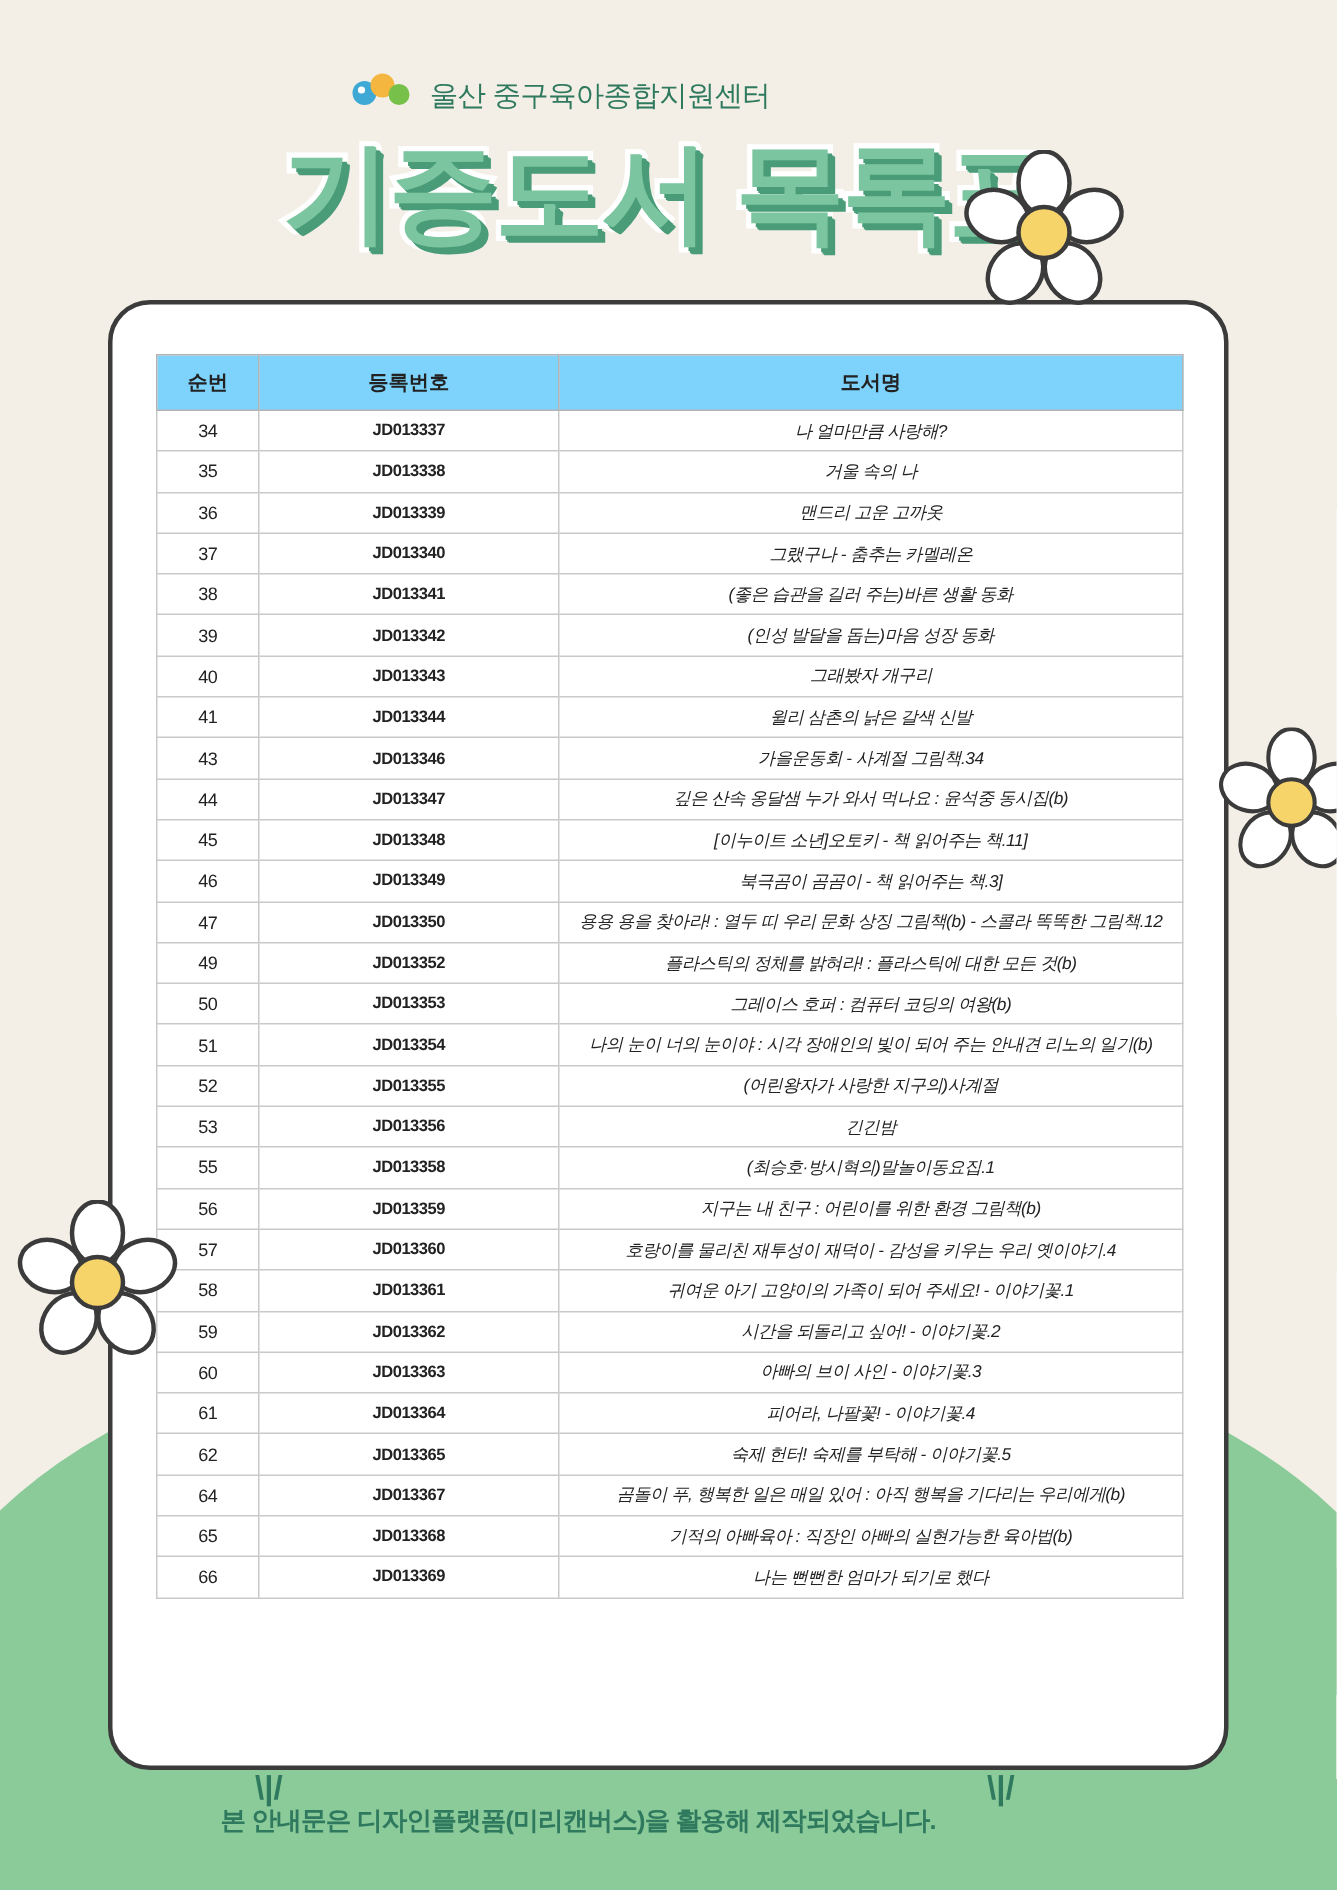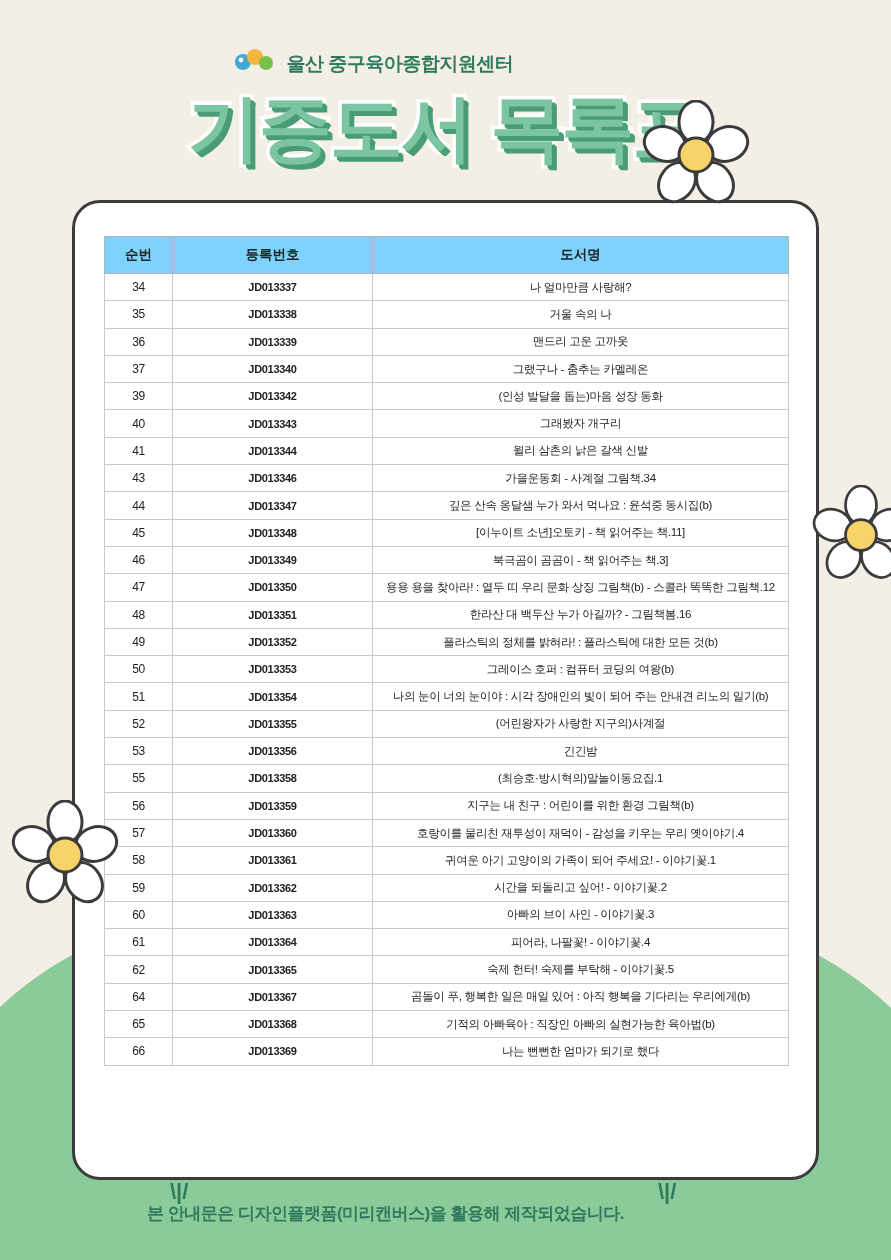--- a/index.html
+++ b/index.html
@@ -34,21 +34,21 @@
     border-radius: 50% 50% 0 0 / 100% 100% 0 0;
   }
 
   
   .brand {
     position: absolute;
     left: 0; top: 50px;
     width: 746px;
     text-align: center;
     font-size: 19px;
-    font-weight: bold;
+    font-weight: normal;
     color: #2f7a5e;
     letter-spacing: -0.5px;
   }
   .brand-logo {
     display: inline-block;
     vertical-align: middle;
     margin-right: 7px;
     position: relative;
     top: -2px;
   }
@@ -104,21 +104,21 @@
     font-weight: bold;
     border-color: #b4b4b4;
   }
   tbody td {
     height: 27.3px;
     font-size: 11.5px;
     letter-spacing: -0.3px;
   }
   td.col-no { width: 68px; font-size: 12px; }
   td.col-reg { width: 200px; font-size: 11px; font-weight: bold; }
-  td.col-title { width: 416px; }
+  td.col-title { width: 416px; font-style: italic; }
   th.col-no { width: 68px; }
   th.col-reg { width: 200px; }
   th.col-title { width: 416px; }
 
   
   .flower { position: absolute; }
   .flower svg { display: block; }
   .flower-tr { right: 140px; top: 100px; }
   .flower-r  { right: -20px; top: 485px; }
   .flower-l  { left: 10px; top: 800px; }
@@ -191,20 +191,25 @@
           <td class="col-no">36</td>
           <td class="col-reg">JD013339</td>
           <td class="col-title">맨드리 고운 고까옷</td>
         </tr>
         <tr>
           <td class="col-no">37</td>
           <td class="col-reg">JD013340</td>
           <td class="col-title">그랬구나 - 춤추는 카멜레온</td>
         </tr>
         <tr>
+          <td class="col-no">38</td>
+          <td class="col-reg">JD013341</td>
+          <td class="col-title">(좋은 습관을 길러 주는)바른 생활 동화</td>
+        </tr>
+        <tr>
           <td class="col-no">39</td>
           <td class="col-reg">JD013342</td>
           <td class="col-title">(인성 발달을 돕는)마음 성장 동화</td>
         </tr>
         <tr>
           <td class="col-no">40</td>
           <td class="col-reg">JD013343</td>
           <td class="col-title">그래봤자 개구리</td>
         </tr>
         <tr>
@@ -229,25 +234,20 @@
         </tr>
         <tr>
           <td class="col-no">46</td>
           <td class="col-reg">JD013349</td>
           <td class="col-title">북극곰이 곰곰이 - 책 읽어주는 책.3]</td>
         </tr>
         <tr>
           <td class="col-no">47</td>
           <td class="col-reg">JD013350</td>
           <td class="col-title">용용 용을 찾아라! : 열두 띠 우리 문화 상징 그림책(b) - 스콜라 똑똑한 그림책.12</td>
-        </tr>
-        <tr>
-          <td class="col-no">48</td>
-          <td class="col-reg">JD013351</td>
-          <td class="col-title">한라산 대 백두산 누가 아길까? - 그림책봄.16</td>
         </tr>
         <tr>
           <td class="col-no">49</td>
           <td class="col-reg">JD013352</td>
           <td class="col-title">플라스틱의 정체를 밝혀라! : 플라스틱에 대한 모든 것(b)</td>
         </tr>
         <tr>
           <td class="col-no">50</td>
           <td class="col-reg">JD013353</td>
           <td class="col-title">그레이스 호퍼 : 컴퓨터 코딩의 여왕(b)</td>

